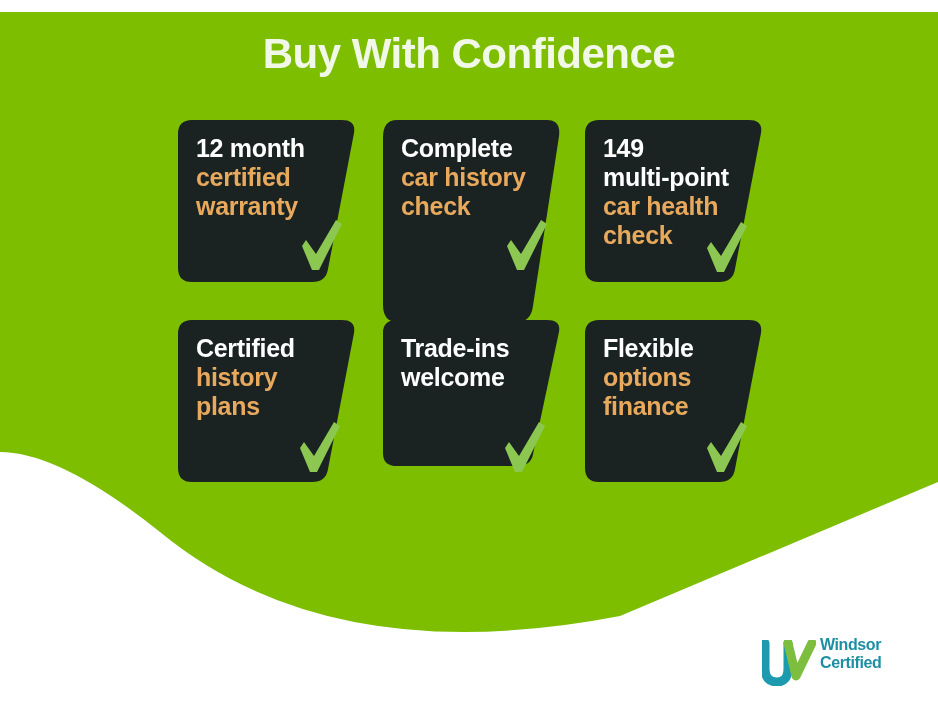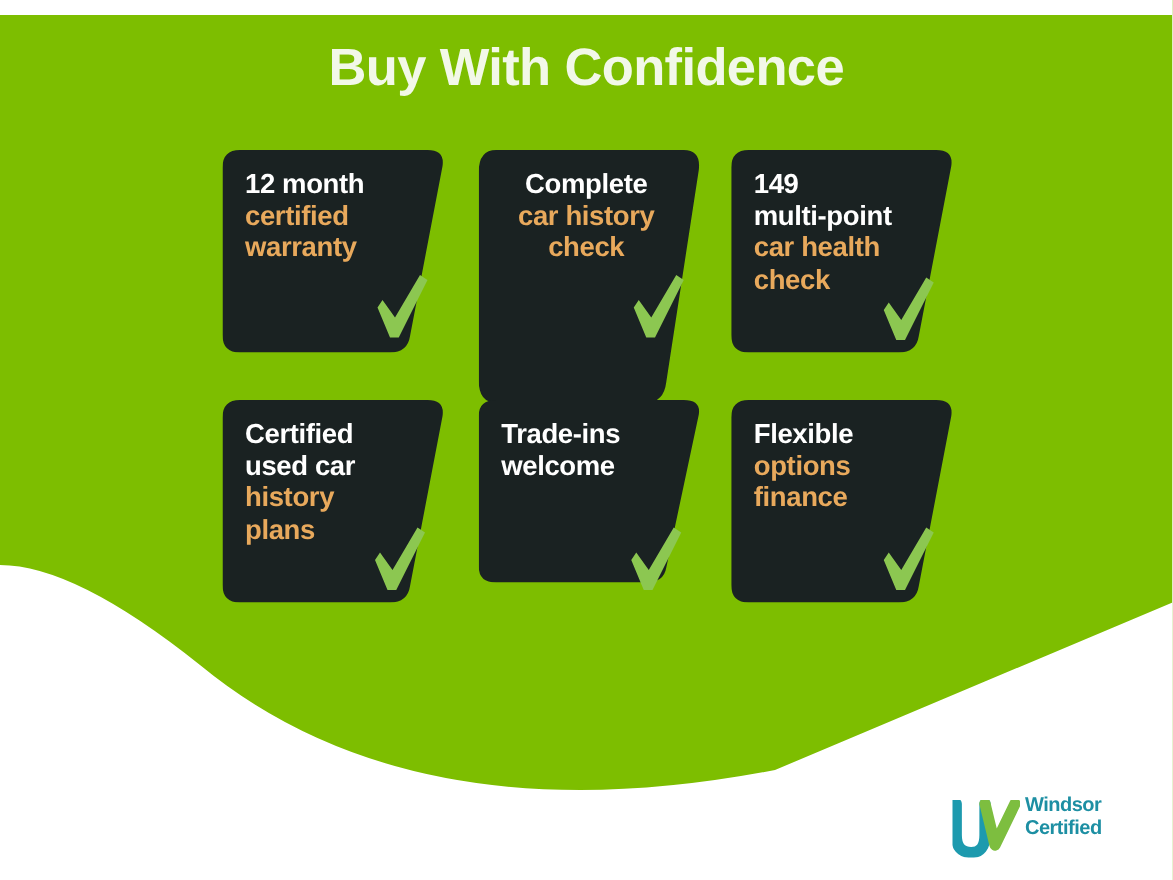--- a/index.html
+++ b/index.html
@@ -64,21 +64,21 @@
     left: 0;
     top: 0;
     width: 100%;
     height: 100%;
   }
   .card-text {
     position: absolute;
     left: 18px;
     top: 14px;
     right: 24px;
-    font-size: 22px;
+    font-size: 25px;
     font-weight: bold;
     line-height: 1.16;
     letter-spacing: -0.3px;
   }
   .line-white { color: #FFFFFF; display: block; }
   .line-orange { color: #E8A95C; display: block; }
 
   .tick {
     position: absolute;
     width: 46px;
@@ -130,21 +130,21 @@
           <span class="line-white">12 month</span>
           <span class="line-orange">certified</span>
           <span class="line-orange">warranty</span>
         </div>
       <svg class="tick" style="left:120px; top:98px;" viewBox="0 0 46 56">
         <path d="M4,28 L8,22 L18,36 L38,2 L44,6 L21,52 L14,52 Z" fill="#8CC751"></path>
       </svg>
     </div>
   </div>
 
-  <div class="card" style="left:383px; top:108px; width:178px; height:202px; background:transparent;text-align:center;">
+  <div class="card" style="left:383px; top:108px; width:178px; height:202px; background:transparent;">
     <svg class="card-shape" viewBox="0 0 178 162" preserveAspectRatio="none">
       <path d="M14,0 H164 Q178,0 176,13 L150,149 Q148,162 134,162 H14 Q0,162 0,148 V14 Q0,0 14,0 Z" fill="#1a2222"></path>
     </svg>
     <div class="card-body">
       <div class="card-text">
           <span class="line-white">Complete</span>
           <span class="line-orange">car history</span>
           <span class="line-orange">check</span>
         </div>
       <svg class="tick" style="left:120px; top:98px;" viewBox="0 0 46 56">
@@ -170,21 +170,20 @@
     </div>
   </div>
 
   <div class="card" style="left:178px; top:308px; width:178px; height:162px; background:transparent;">
     <svg class="card-shape" viewBox="0 0 178 162" preserveAspectRatio="none">
       <path d="M14,0 H164 Q178,0 176,13 L150,149 Q148,162 134,162 H14 Q0,162 0,148 V14 Q0,0 14,0 Z" fill="#1a2222"></path>
     </svg>
     <div class="card-body">
       <div class="card-text">
           <span class="line-white">Certified</span>
-          <span class="line-white">used car</span>
           <span class="line-orange">history</span>
           <span class="line-orange">plans</span>
         </div>
       <svg class="tick" style="left:118px; top:100px;" viewBox="0 0 46 56">
         <path d="M4,28 L8,22 L18,36 L38,2 L44,6 L21,52 L14,52 Z" fill="#8CC751"></path>
       </svg>
     </div>
   </div>
 
   <div class="card" style="left:383px; top:308px; width:178px; height:146px; background:transparent;">

